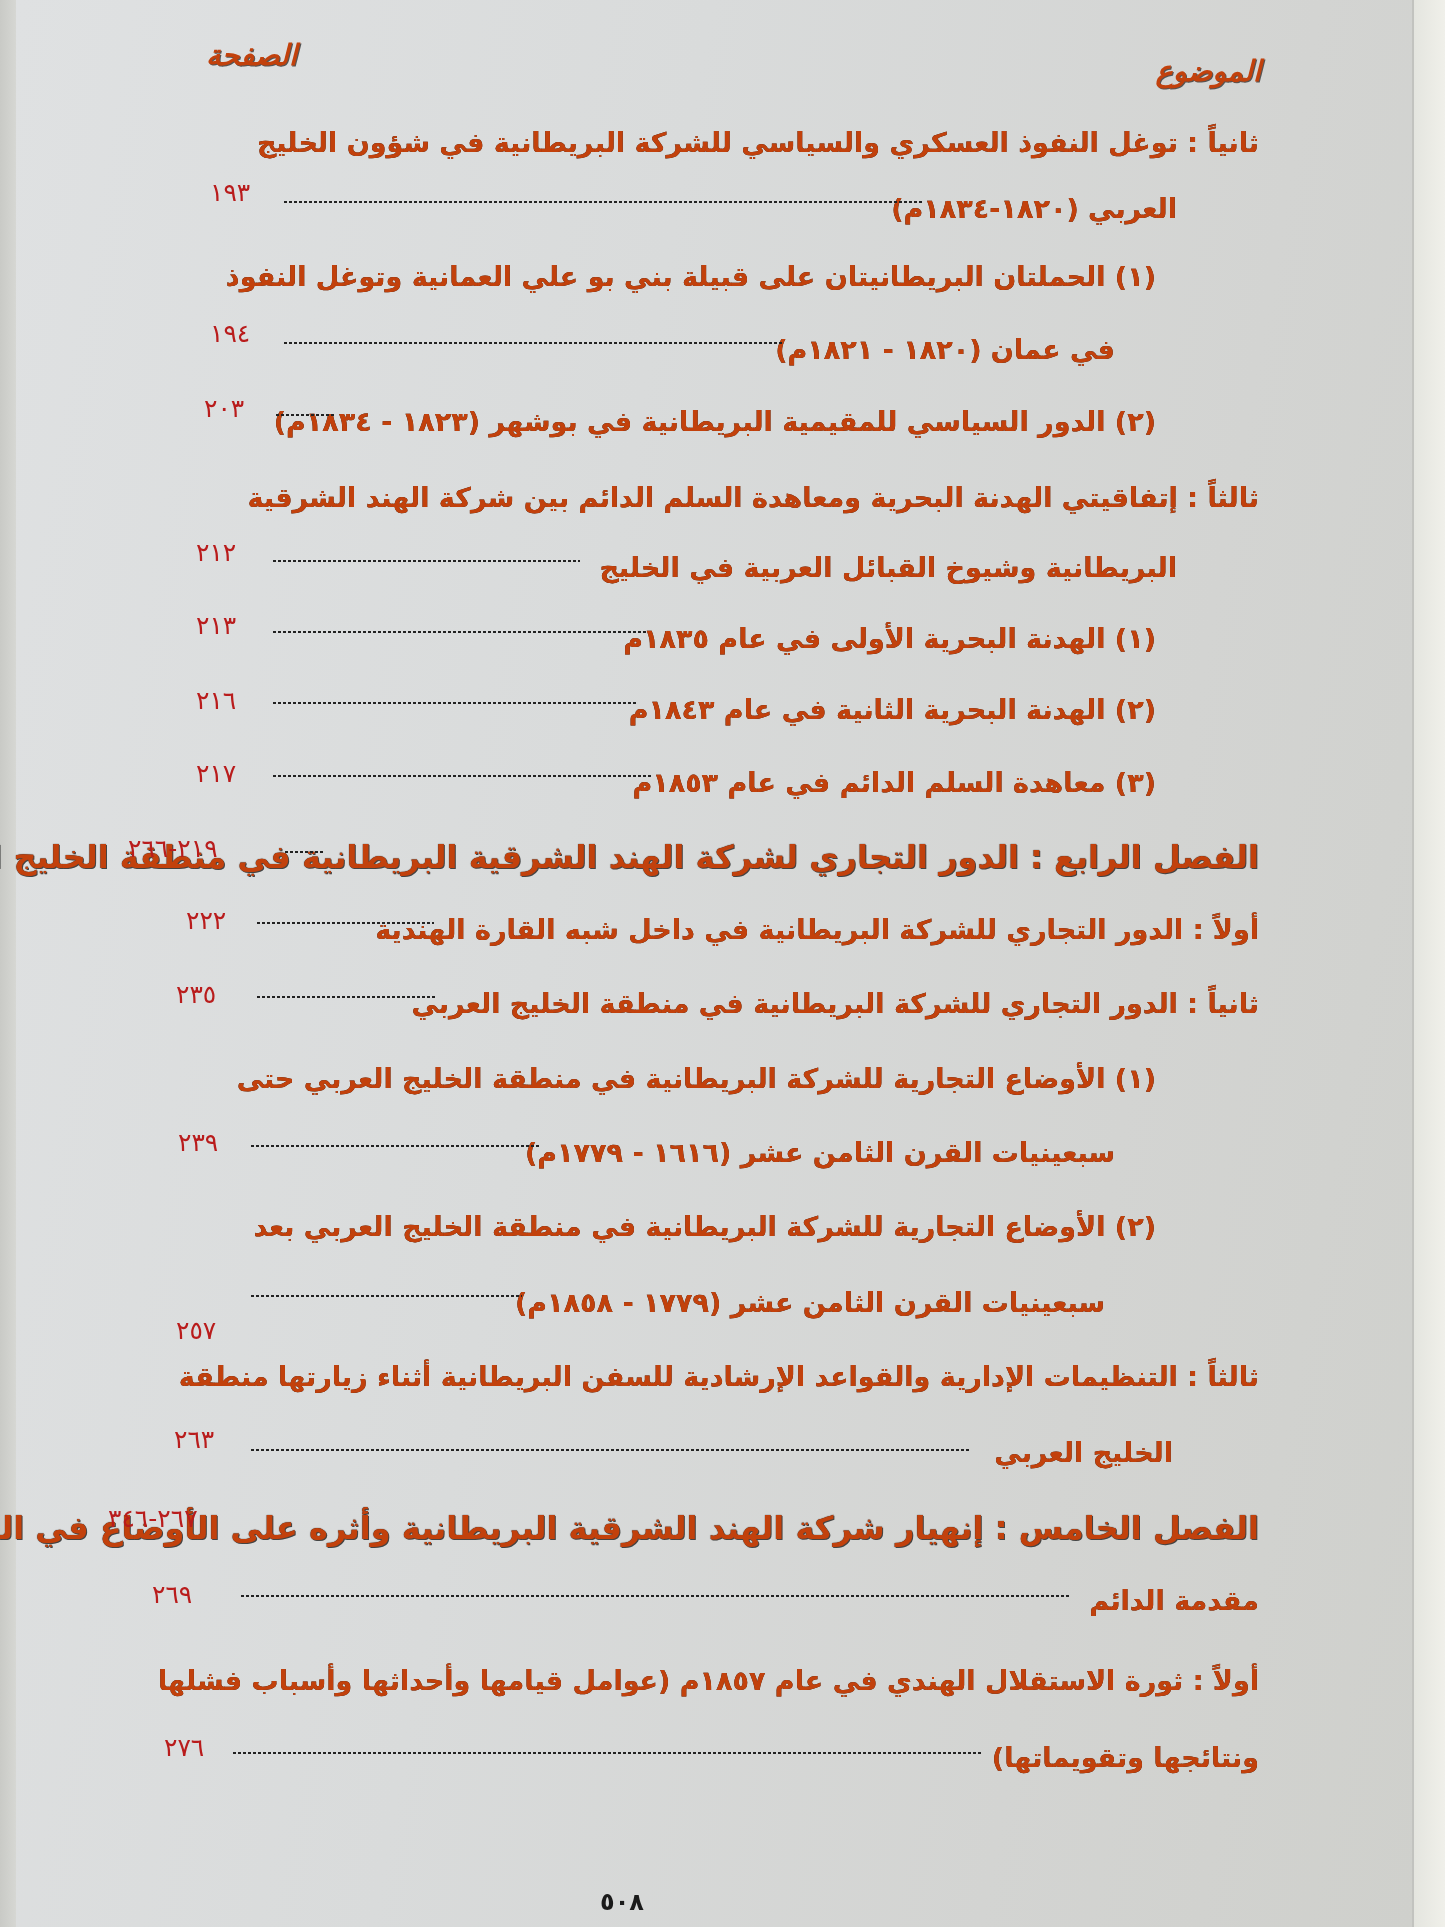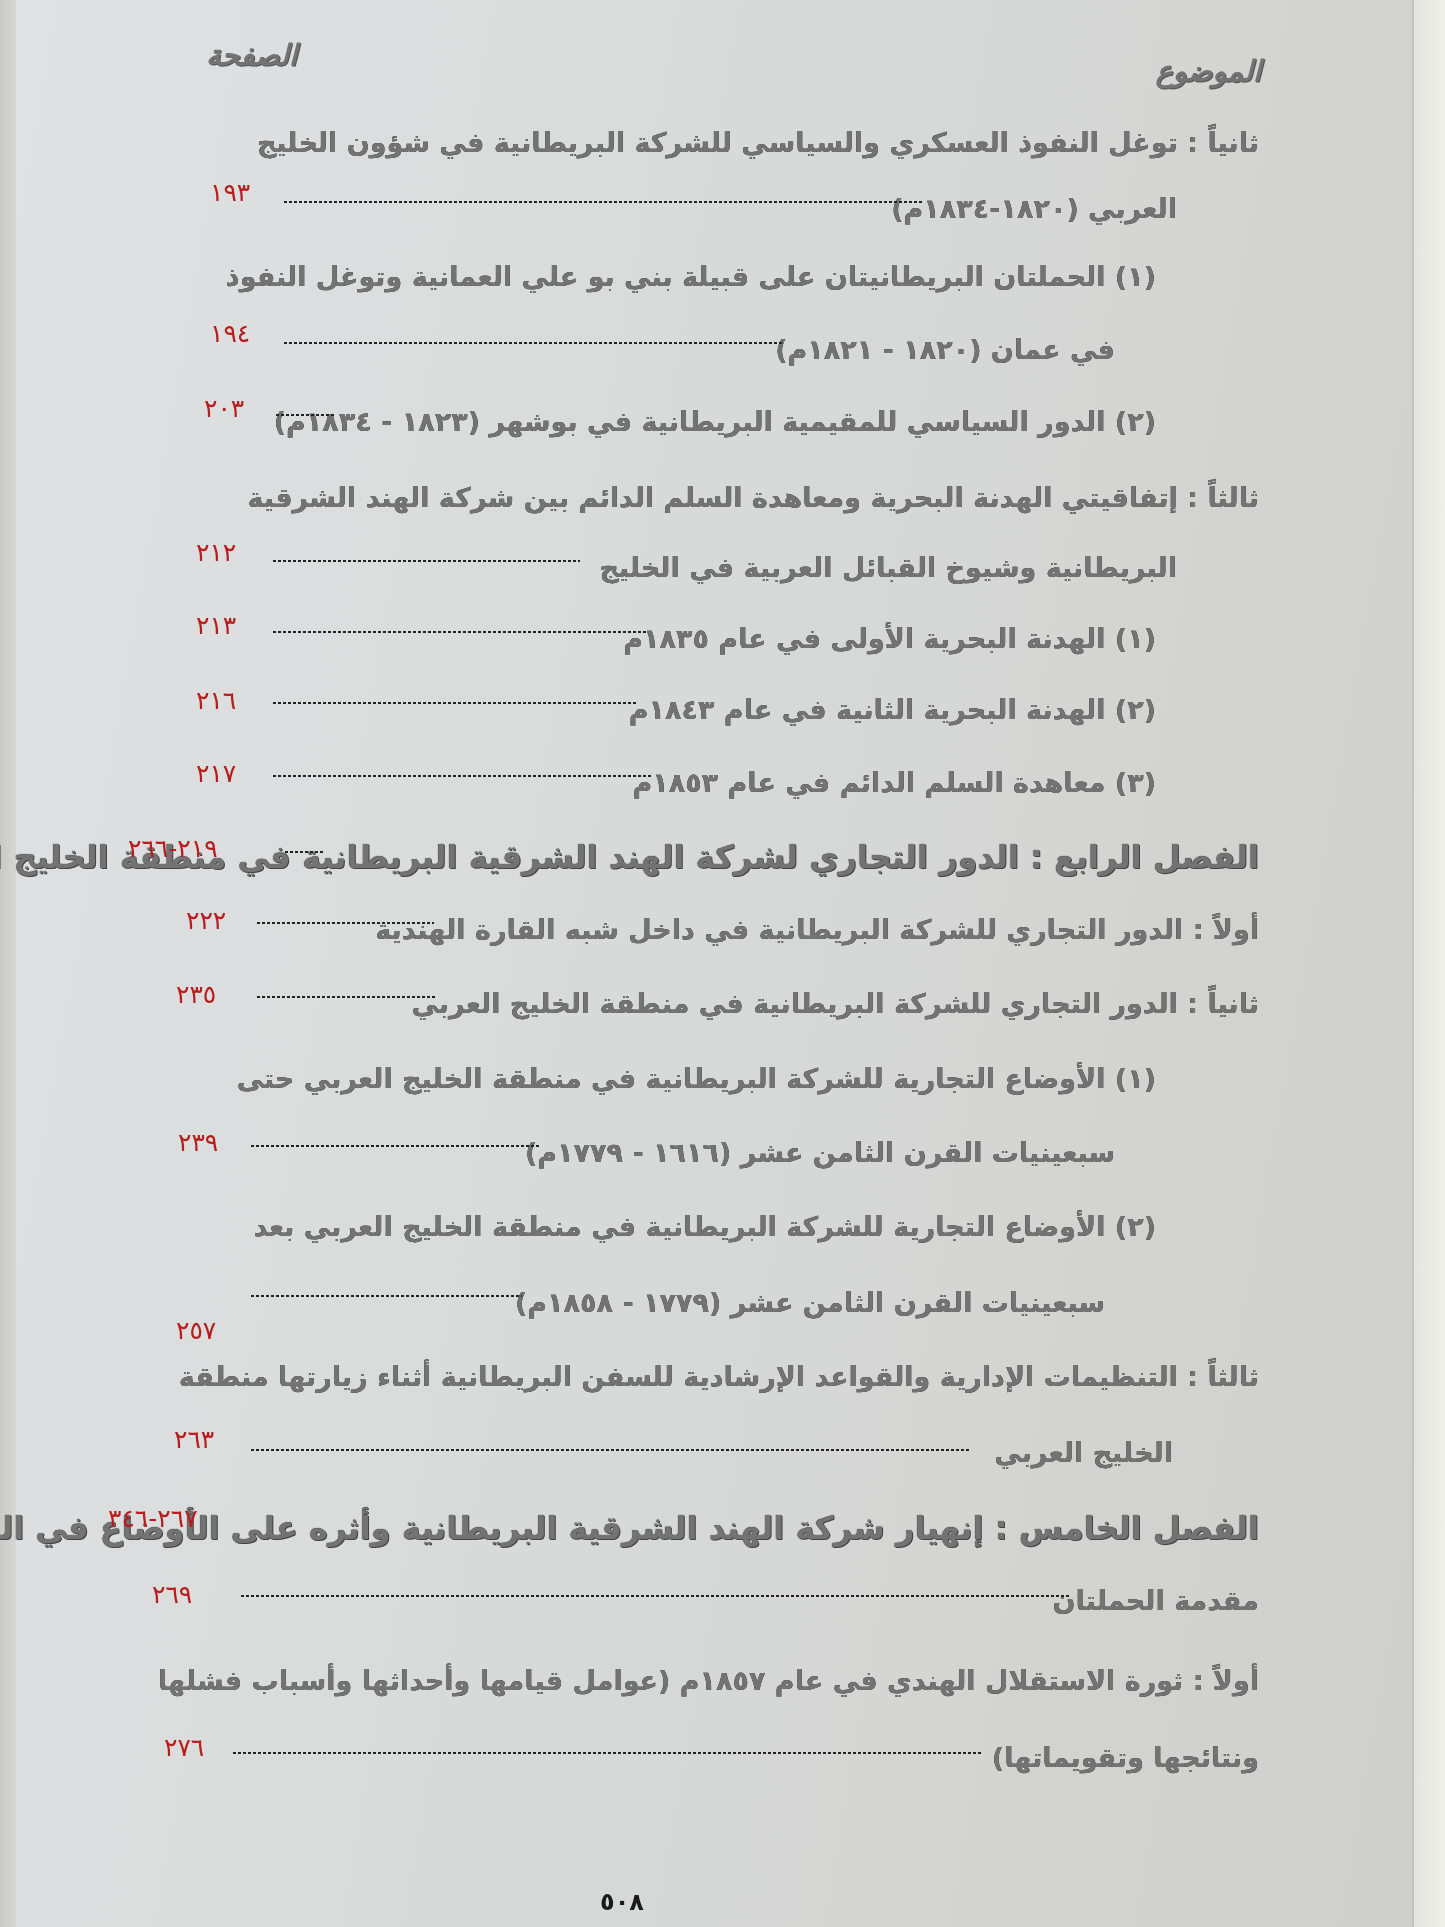--- a/index.html
+++ b/index.html
@@ -12,21 +12,21 @@
     background:linear-gradient(to right,#c9cac6,#d6d7d3); }
   .page {
     position:absolute; left:16px; top:0; width:1398px; height:1927px;
     background:linear-gradient(100deg,#dfe1e2 0%,#d9dbdb 40%,#d3d4d2 75%,#cfd0cc 100%);
     box-shadow: inset -2px 0 0 #c2c3bf;
   }
   .page-edge-right { position:absolute; left:1414px; top:0; width:31px; height:1927px;
     background:linear-gradient(to right,#e4e5df,#f0f0ea); }
   .line {
     position:absolute; direction:rtl; white-space:nowrap;
-    color:#737373; font-weight:bold; font-size:27px; line-height:34px;
+    color:#c2410c; font-weight:bold; font-size:27px; line-height:34px;
     text-shadow:0 0 0.6px #141414;
   }
   .hdr { font-size:29px; font-style:italic; text-shadow:1px 1px 0 #555; }
   .chap { font-size:32px; letter-spacing:-0.5px; font-weight:900; text-shadow:1px 1px 0 #444, 0 0 1px #000; }
   .dots {
     position:absolute; height:4px;
     background-image:radial-gradient(circle,#222 1.2px,transparent 1.4px);
     background-size:5px 4px; background-repeat:repeat-x;
   }
   .num {
@@ -99,21 +99,21 @@
 <div class="num" style="left:176px; top:1278px;margin-top:38px;">٢٥٧</div>
 
 <div class="line" style="right:186px; top:1360px;">ثالثاً : التنظيمات الإدارية والقواعد الإرشادية للسفن البريطانية أثناء زيارتها منطقة</div>
 <div class="line" style="right:272px; top:1436px;">الخليج العربي</div>
 <div class="dots" style="left:250px; width:720px; top:1448px;"></div>
 <div class="num" style="left:174px; top:1425px;">٢٦٣</div>
 
 <div class="line chap" style="right:186px; top:1511px;">الفصل الخامس : إنهيار شركة الهند الشرقية البريطانية وأثره على الأوضاع في الخليج العربي</div>
 <div class="num" style="left:108px; top:1504px;">٢٦٧-٣٤٦</div>
 
-<div class="line" style="right:186px; top:1584px;">مقدمة الحملتان</div>
+<div class="line" style="right:186px; top:1584px;">مقدمة الدائم</div>
 <div class="dots" style="left:240px; width:830px; top:1594px;"></div>
 <div class="num" style="left:152px; top:1580px;">٢٦٩</div>
 
 <div class="line" style="right:186px; top:1664px;">أولاً : ثورة الاستقلال الهندي في عام ١٨٥٧م (عوامل قيامها وأحداثها وأسباب فشلها</div>
 <div class="line" style="right:186px; top:1741px;">ونتائجها وتقويماتها)</div>
 <div class="dots" style="left:232px; width:750px; top:1751px;"></div>
 <div class="num" style="left:164px; top:1733px;">٢٧٦</div>
 
 <div class="footer-num">٥٠٨</div>
 

